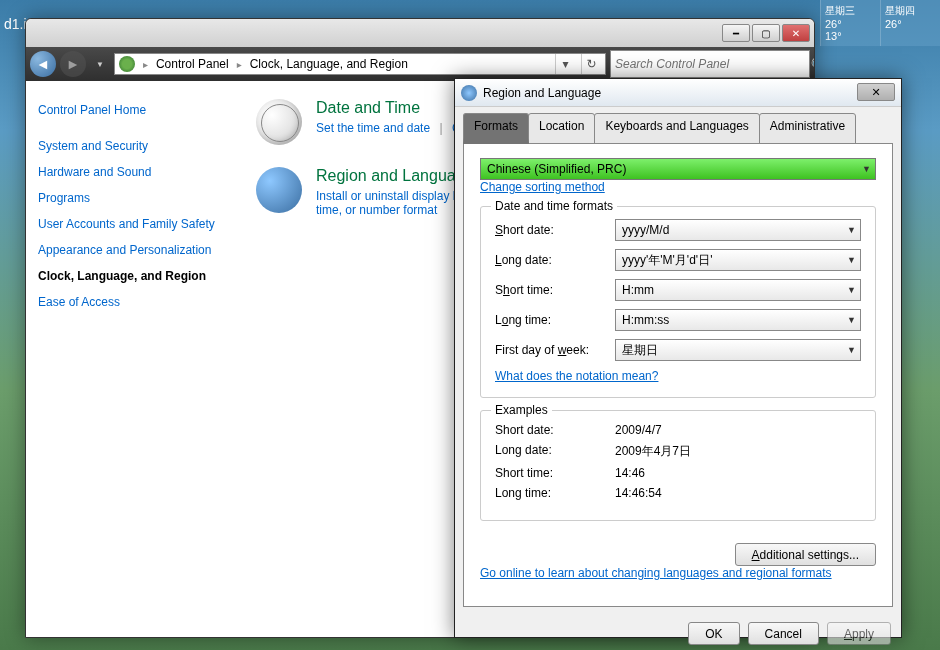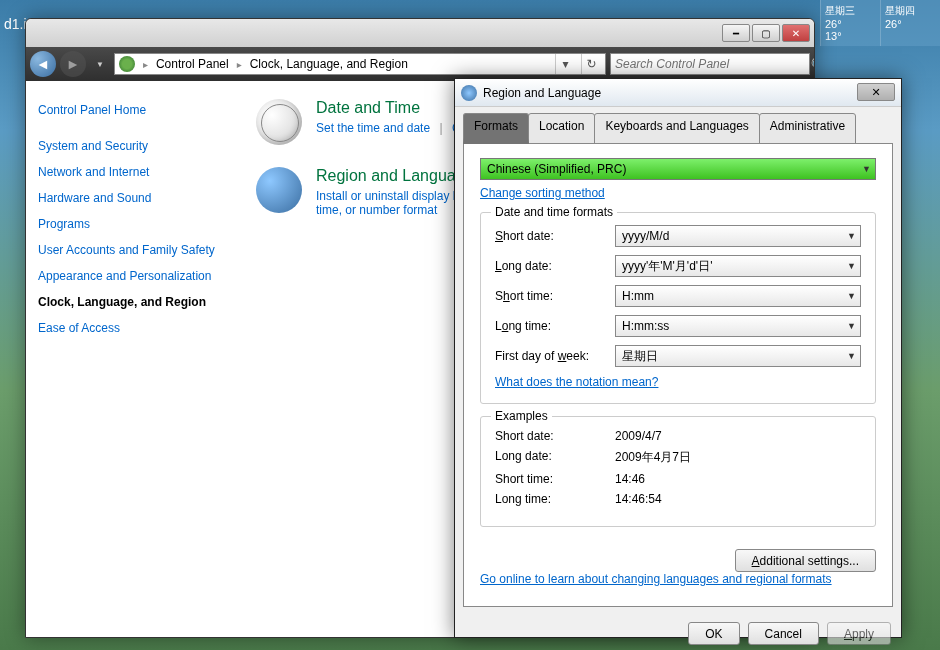--- a/index.html
+++ b/index.html
@@ -16,21 +16,21 @@
 .nav-bar { height: 34px; background: linear-gradient(180deg,#494949,#2f2f2f); display:flex; align-items:center; padding: 0 4px; gap:4px; }
 .nav-btn { width:26px; height:26px; border-radius:50%; background: radial-gradient(circle at 30% 30%, #8ab8e0, #3a6da0); display:flex; align-items:center; justify-content:center; color:#fff; font-size:14px; cursor:pointer; }
 .nav-btn.fwd { background: #555; opacity:0.5; }
 .nav-drop { color:#ccc; font-size:8px; margin:0 6px; }
 .addr-bar { flex:1; height:22px; background:#fff; border:1px solid #888; display:flex; align-items:center; padding:0 4px; gap:6px; }
 .addr-icon { width:16px; height:16px; display:inline-block; }
 .globe-icon { background: radial-gradient(circle, #6ab04c 40%, #2c6e2c 100%); border-radius:50%; }
 .addr-text { font-size:12px; color:#000; }
 .sep { color:#888; font-size:10px; margin:0 2px; }
 .addr-drop, .addr-refresh { width:20px; height:20px; display:flex; align-items:center; justify-content:center; color:#555; cursor:pointer; border-left:1px solid #ccc; }
-.search-box { width:200px; height:22px; background:#fff; border:1px solid #888; display:flex; align-items:center; padding:0 4px; color:#888; font-style:italic;gap:37px; }
+.search-box { width:200px; height:28px; background:#fff; border:1px solid #888; display:flex; align-items:center; padding:0 4px; color:#888; font-style:italic;gap:37px; }
 .search-box input { border:none; outline:none; flex:1; font-style:italic; color:#888; }
 .search-icon { width:16px; color:#4a8acc; font-size:14px; }
 .cp-body { display:flex; height: calc(100% - 62px); background:#fff; }
 .sidebar { width:210px; padding:16px 12px; }
 .sidebar-link { color:#0066cc; padding:6px 0; cursor:pointer; font-size:12px; }
 .sidebar-link.current { color:#000; font-weight:bold; }
 .main-area { flex:1; padding:18px 20px; }
 .cat-block { display:flex; gap:14px; margin-bottom:22px; }
 .cat-icon { width:46px; height:46px; flex-shrink:0; }
 .clock-icon { background: radial-gradient(circle at 35% 35%, #fff, #ccc); border-radius:50%; box-shadow: inset -3px -3px 6px rgba(0,0,0,0.2); position:relative; }
@@ -106,21 +106,20 @@
     <div class="search-box">
       <input placeholder="Search Control Panel" style="">
       <span class="search-icon">🔍</span>
     </div>
   </div>
   <div class="cp-body">
     <div class="sidebar">
       <div class="sidebar-link">Control Panel Home</div>
       <div style="height:10px"></div>
       <div class="sidebar-link">System and Security</div>
-      <div class="sidebar-link">Network and Internet</div>
       <div class="sidebar-link">Hardware and Sound</div>
       <div class="sidebar-link">Programs</div>
       <div class="sidebar-link">User Accounts and Family Safety</div>
       <div class="sidebar-link">Appearance and Personalization</div>
       <div class="sidebar-link current">Clock, Language, and Region</div>
       <div class="sidebar-link">Ease of Access</div>
     </div>
     <div class="main-area">
       <div class="cat-block">
         <div class="cat-icon clock-icon"></div>
@@ -162,21 +161,21 @@
     <div class="tab active">Formats</div>
     <div class="tab">Location</div>
     <div class="tab">Keyboards and Languages</div>
     <div class="tab">Administrative</div>
   </div>
   <div class="tab-pane">
     <div class="fmt-combo">
       <span>Chinese (Simplified, PRC)</span>
       <span class="combo-arrow">▼</span>
     </div>
-    <div style="margin-top:6px">
+    <div style="">
       <span class="link-text">Change sorting method</span>
     </div>
 
     <div class="group-box">
       <div class="group-title">Date and time formats</div>
       <div class="form-row">
           <div class="lbl"><span class="underline">S</span>hort date:</div>
           <div class="combo">
             <span>yyyy/M/d</span>
             <span class="combo-arrow">▼</span>

